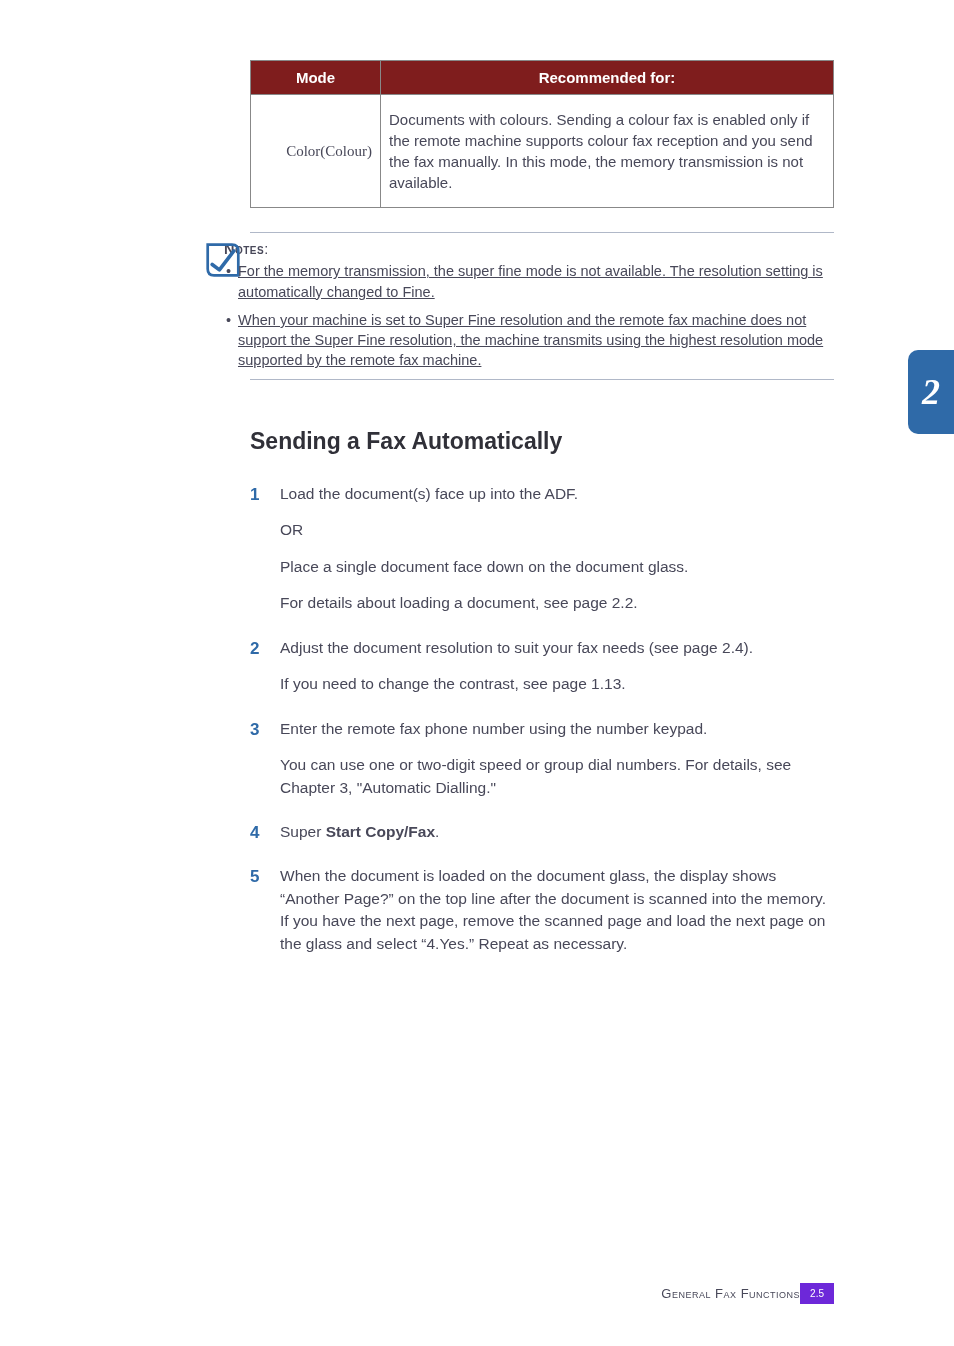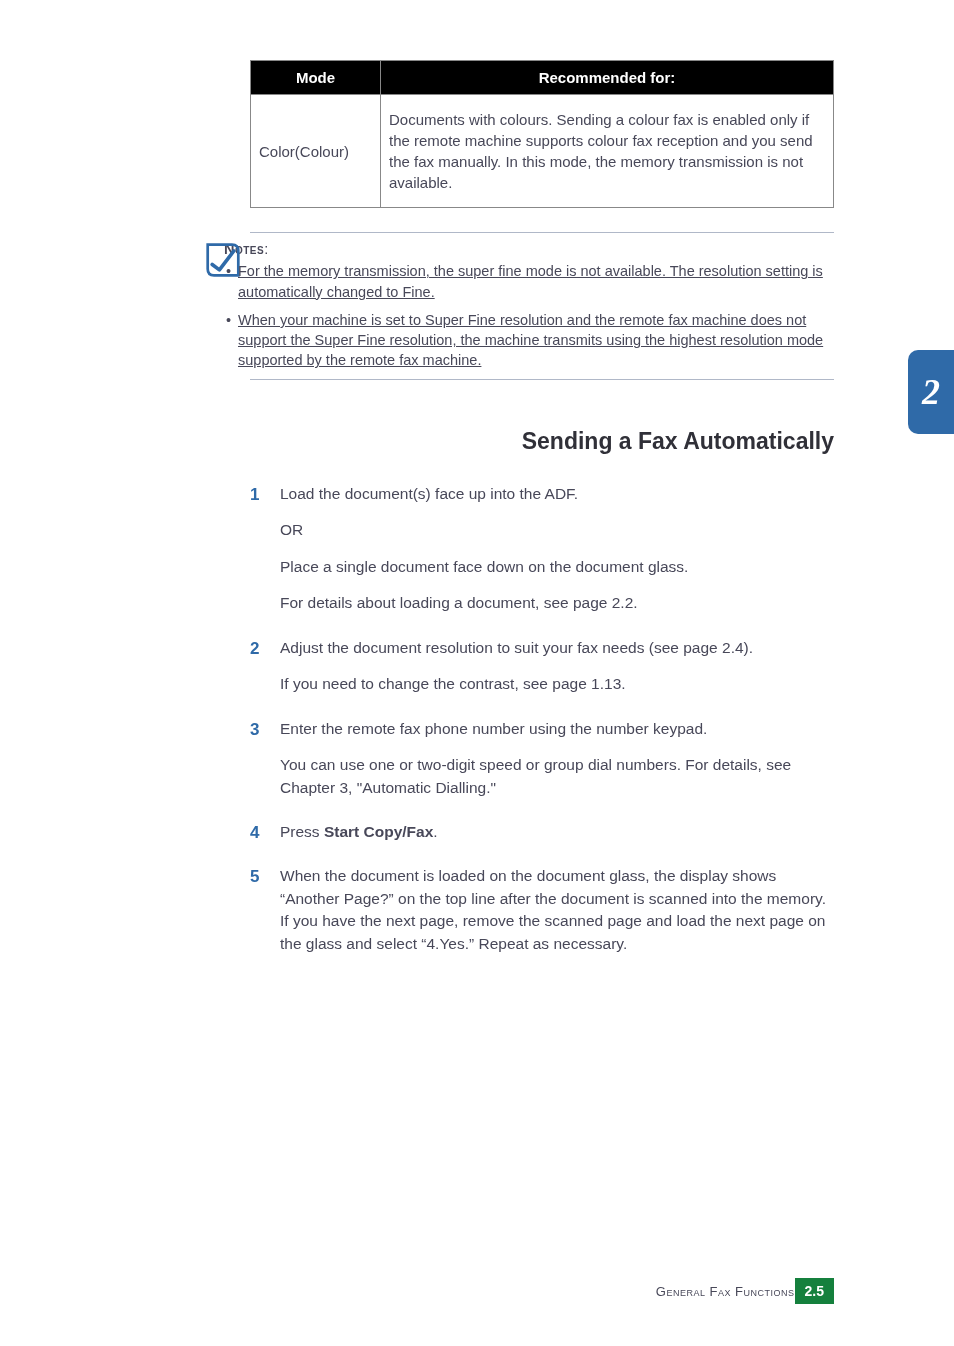--- a/index.html
+++ b/index.html
@@ -16,38 +16,38 @@
   .page {
     padding: 60px 120px 0 250px;
   }
   
   table.mode-table {
     border-collapse: collapse;
     width: 100%;
     margin-bottom: 24px;
   }
   table.mode-table th {
-    background: #000000;
+    background: #7f1d1d;
     color: #ffffff;
     font-weight: bold;
     font-size: 15px;
     padding: 8px 10px;
     border: 1px solid #888;
     text-align: center;
   }
   table.mode-table th.mode-col { width: 130px; }
   table.mode-table td {
     border: 1px solid #888;
     padding: 14px 8px;
     font-size: 15px;
     line-height: 1.4;
     vertical-align: middle;
     color: #484859;
   }
-  table.mode-table td.mode-cell { text-align: left; }
+  table.mode-table td.mode-cell { text-align: right; font-family: Liberation Serif, serif; }
   
   .notes-wrap {
     position: relative;
     margin-left: -45px;
     margin-bottom: 48px;
   }
   .notes-hr {
     border: none;
     border-top: 1px solid #b0b8c8;
     margin: 0 0 6px 45px;
@@ -91,21 +91,20 @@
     border-top: 1px solid #b0b8c8;
     margin: 6px 0 0 45px;
   }
   
   h2.section {
     font-family: Verdana, Geneva, sans-serif;
     font-size: 23px;
     font-weight: bold;
     color: #303038;
     margin: 0 0 28px 0;
-    text-align: right;
   }
   
   .steps { font-size: 15.5px; line-height: 1.45; }
   .step { position: relative; padding-left: 30px; margin-bottom: 22px; }
   .step .num {
     position: absolute;
     left: 0;
     top: 0;
     font-weight: bold;
     color: #2f6aa8;
@@ -140,25 +139,25 @@
     display: flex;
     align-items: center;
     font-size: 13px;
   }
   .footer-label {
     font-variant: small-caps;
     letter-spacing: 0.5px;
     color: #484859;
   }
   .footer-page {
-    background: #15803d;
+    background: #6d28d9;
     color: #fff;
     padding: 5px 10px;
-    font-weight: bold;
-    font-size: 14px;
+    font-weight: normal;
+    font-size: 10px;
   }
 </style>
 </head>
 <body>
 
 <div class="page">
 
   <table class="mode-table">
     <thead>
       <tr>
@@ -210,21 +209,21 @@
 
     <div class="step">
       <span class="num">3</span>
       <p>Enter the remote fax phone number using the number keypad.</p>
       <p>You can use one or two-digit speed or group dial numbers. For details, see Chapter 3, "Automatic Dialling."</p>
     </div>
 
     <div class="step">
       <span class="num">4</span>
       <p>
-        <span>Press </span><span class="bold">Start Copy/Fax</span><span>.</span>
+        <span>Super </span><span class="bold">Start Copy/Fax</span><span>.</span>
       </p>
     </div>
 
     <div class="step">
       <span class="num">5</span>
       <p>When the document is loaded on the document glass, the display shows “Another Page?” on the top line after the document is scanned into the memory. If you have the next page, remove the scanned page and load the next page on the glass and select “4.Yes.” Repeat as necessary.</p>
     </div>
 
   </div>
 

